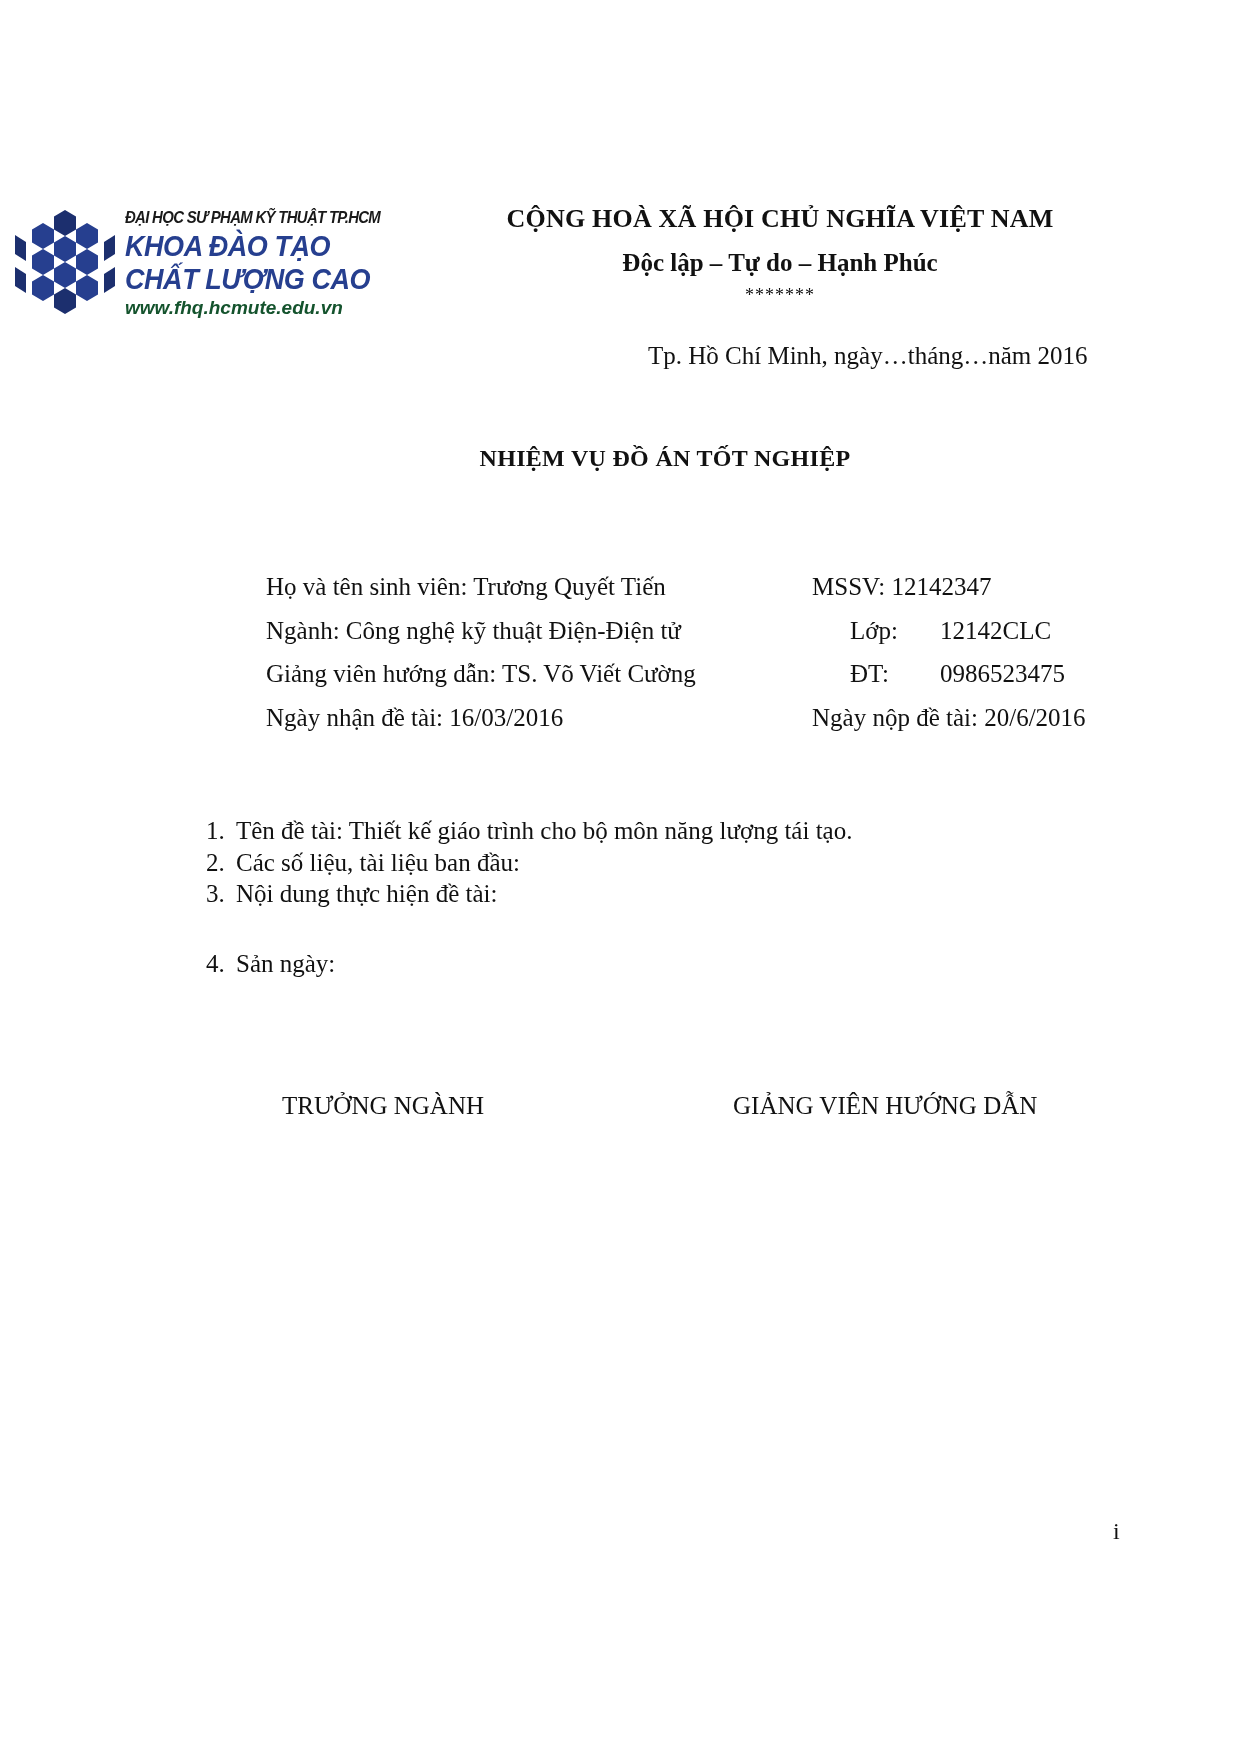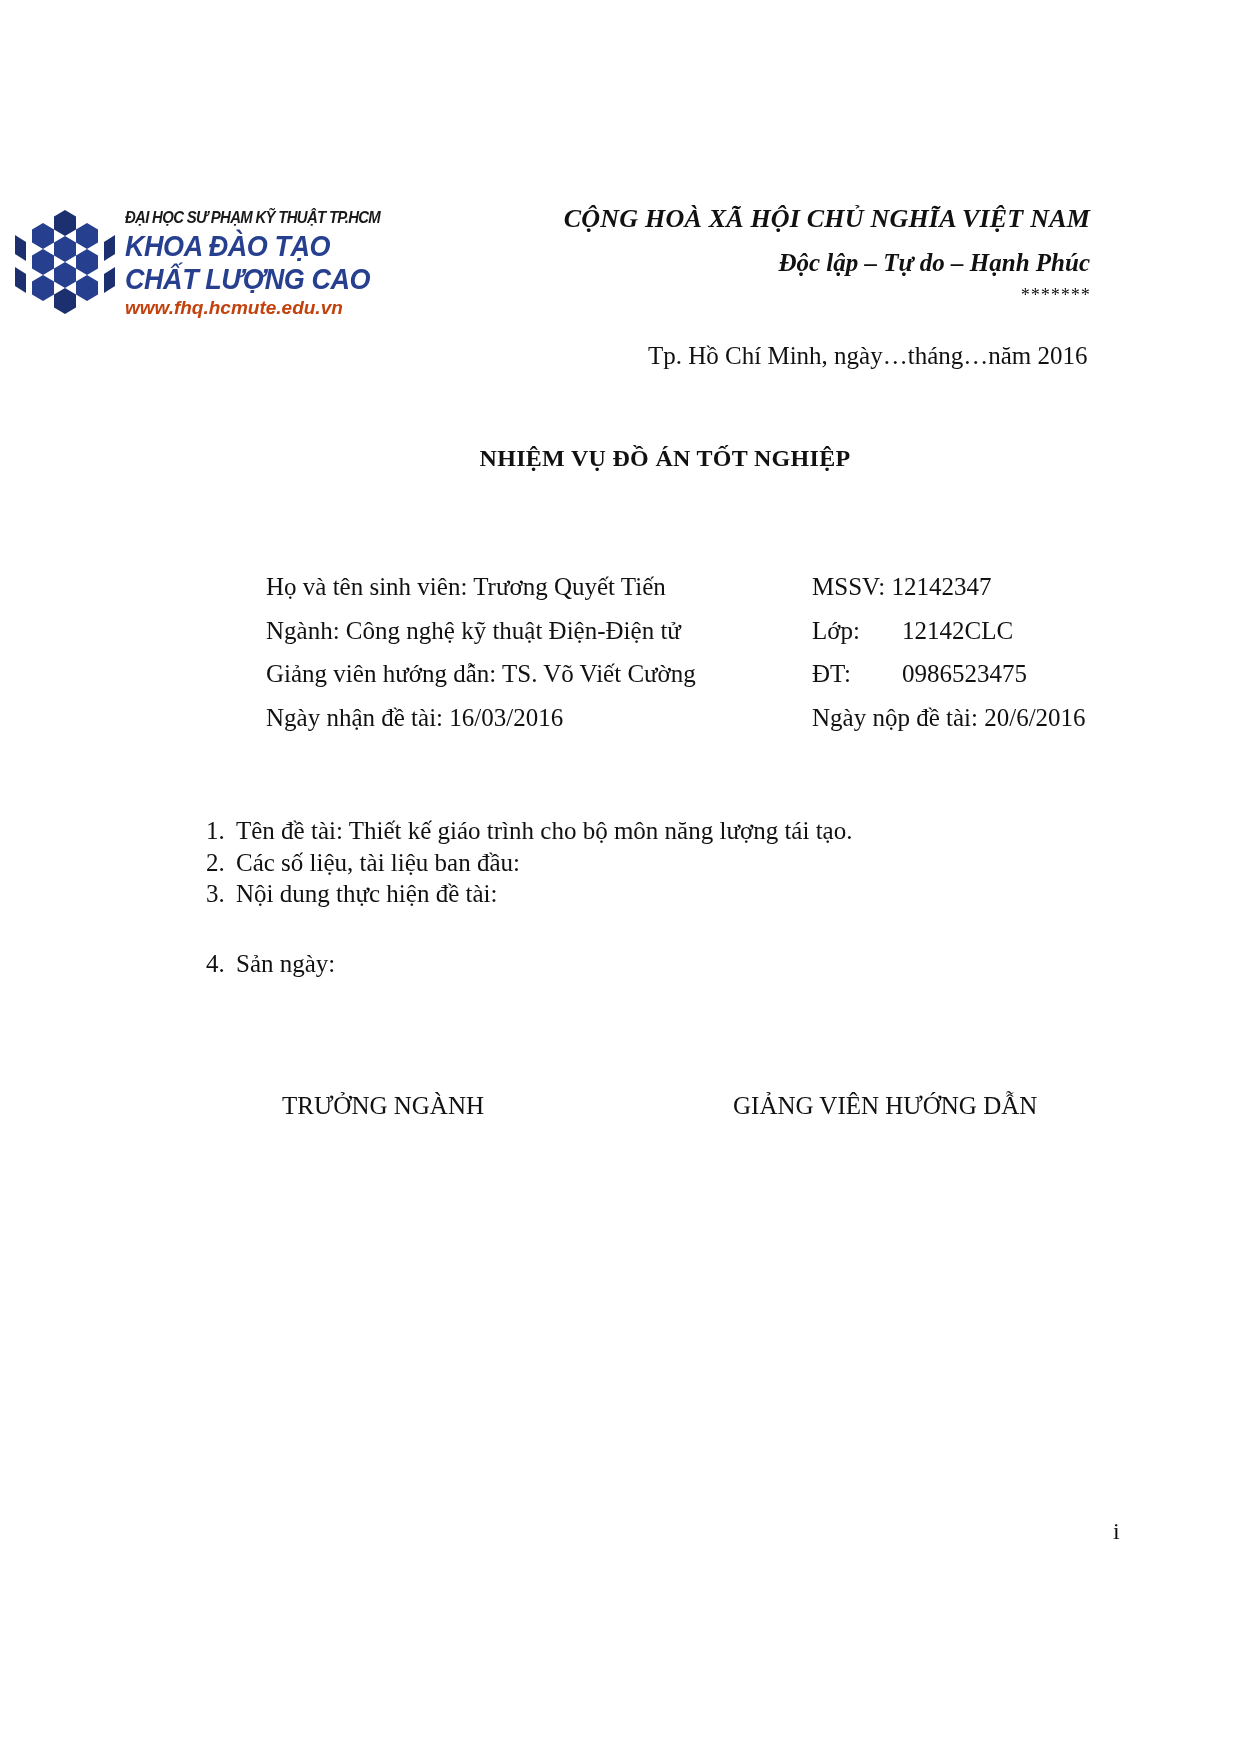--- a/index.html
+++ b/index.html
@@ -33,27 +33,27 @@
       font-size: 17px; font-weight: bold; color: #1a1a1a;
       letter-spacing: -0.8px; line-height: 22px; white-space: nowrap;
       transform: scaleX(0.88); transform-origin: left center;
     }
     .logo-faculty {
       font-size: 30px; font-weight: bold; color: #263f8f;
       line-height: 33px; letter-spacing: -0.5px; white-space: nowrap;
       transform: scaleX(0.9); transform-origin: left center;
     }
     .logo-url {
-      font-size: 19px; font-weight: bold; color: #c2410c;
+      font-size: 19px; font-weight: bold; color: #14532d;
       line-height: 26px; white-space: nowrap;
     }
 
     
     .nation {
-      left: 470px; top: 202px; width: 620px; text-align: right; font-style: italic;
+      left: 470px; top: 202px; width: 620px; text-align: center;
     }
     .nation-title {
       font-size: 26px; font-weight: bold; line-height: 34px; letter-spacing: 0.2px;
     }
     .nation-motto {
       font-size: 25px; font-weight: bold; line-height: 38px; margin-top: 8px;
     }
     .nation-stars {
       font-size: 18px; line-height: 22px; margin-top: 2px; letter-spacing: 1px;
     }
@@ -67,21 +67,21 @@
       font-size: 24px; font-weight: bold; letter-spacing: 0.3px;
     }
 
     
     .info-left { left: 266px; top: 565px; }
     .info-right { left: 812px; top: 565px; }
     .info-row {
       font-size: 25px; line-height: 43.5px; white-space: nowrap;
     }
     .info-label-right {
-      display: inline-block; width: 90px;
+      display: inline-block; width: 90px; margin-left: 38px;
     }
 
     
     .tasks { left: 206px; top: 815px; }
     .task-item {
       font-size: 25px; line-height: 31.5px; white-space: nowrap;
     }
     .task-item .num { display: inline-block; width: 30px; }
     .task-gap { height: 38px; }
 

